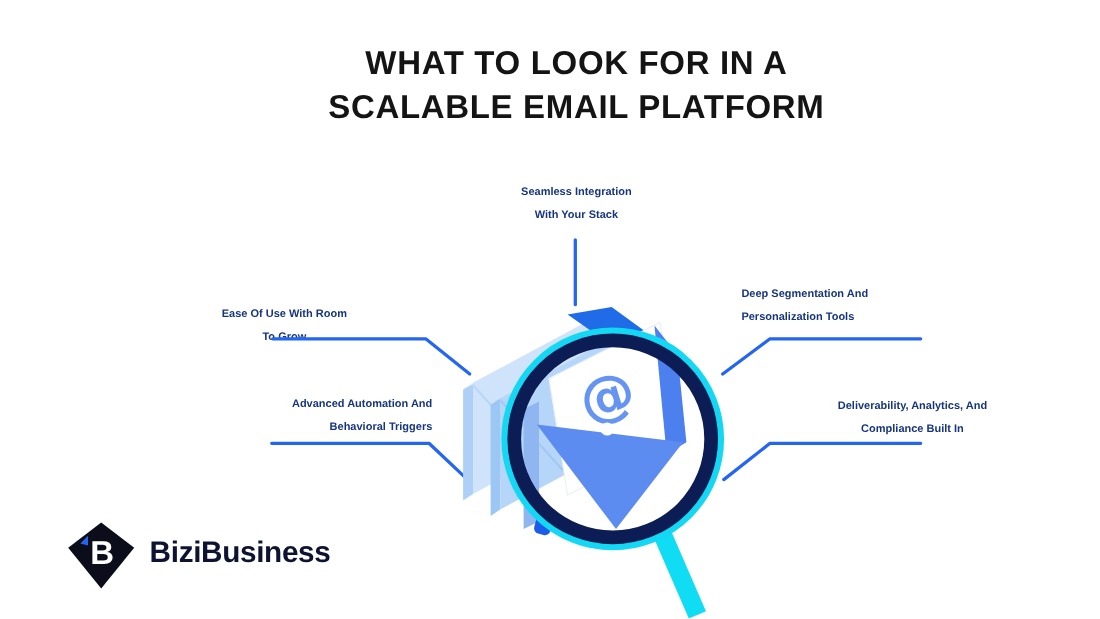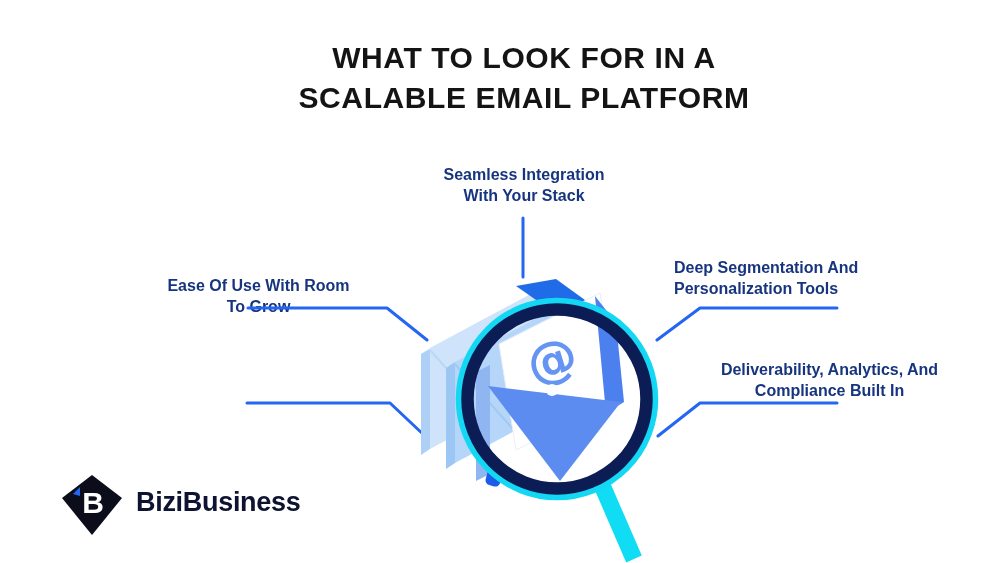--- a/index.html
+++ b/index.html
@@ -7,21 +7,21 @@
   .canvas {
     position:relative; width:1000px; height:563px; background:#ffffff;
     font-family:"Liberation Sans", sans-serif; overflow:hidden;margin-left:24px;
   }
   .title {
     position:absolute; top:38px; left:0; width:1000px; text-align:center;
     font-size:30px; line-height:40px; font-weight:800; color:#141414;
     letter-spacing:0.6px;
   }
   .feature {
-    position:absolute; font-size:16px; line-height:21px; font-weight:700;
+    position:absolute; font-size:10px; line-height:21px; font-weight:700;
     color:#17357F; white-space:pre-line;
   }
   .f-top       { left:360px; top:164px; width:280px; text-align:center; }
   .f-left-up   { left:100px; top:275px; width:269px; text-align:center; }
   .f-left-low  { left:100px; top:357px; width:269px; text-align:right; }
   .f-right-up  { left:650px; top:257px; width:275px; text-align:left; }
   .f-right-low { left:668px; top:359px; width:275px; text-align:center; }
   .overlay { position:absolute; left:0; top:0; width:1000px; height:563px; }
   .illus   { position:absolute; left:360px; top:260px; width:320px; height:303px; }
   .logo-svg { position:absolute; left:28px; top:470px; width:76px; height:72px; }
@@ -36,20 +36,22 @@
 <div class="canvas">
 
   <h1 class="title"><span>WHAT TO LOOK FOR IN A</span><br>
     <span>SCALABLE EMAIL PLATFORM</span>
   </h1>
 
   <div class="feature f-top">Seamless Integration
 With Your Stack</div>
   <div class="feature f-left-up">Ease Of Use With Room
 To Grow</div>
+  <div class="feature f-left-low">Advanced Automation And
+Behavioral Triggers</div>
   <div class="feature f-right-up">Deep Segmentation And
 Personalization Tools</div>
   <div class="feature f-right-low">Deliverability, Analytics, And
 Compliance Built In</div>
 
   <svg class="overlay" viewBox="0 0 1000 563">
     <g fill="none" stroke="#2465F2" stroke-width="3" stroke-linecap="round" stroke-linejoin="round">
       <path d="M499,218 L499,277"></path>
       <path d="M224,308 L363,308 L403,340"></path>
       <path d="M223,403 L366,403 L401,436"></path>

